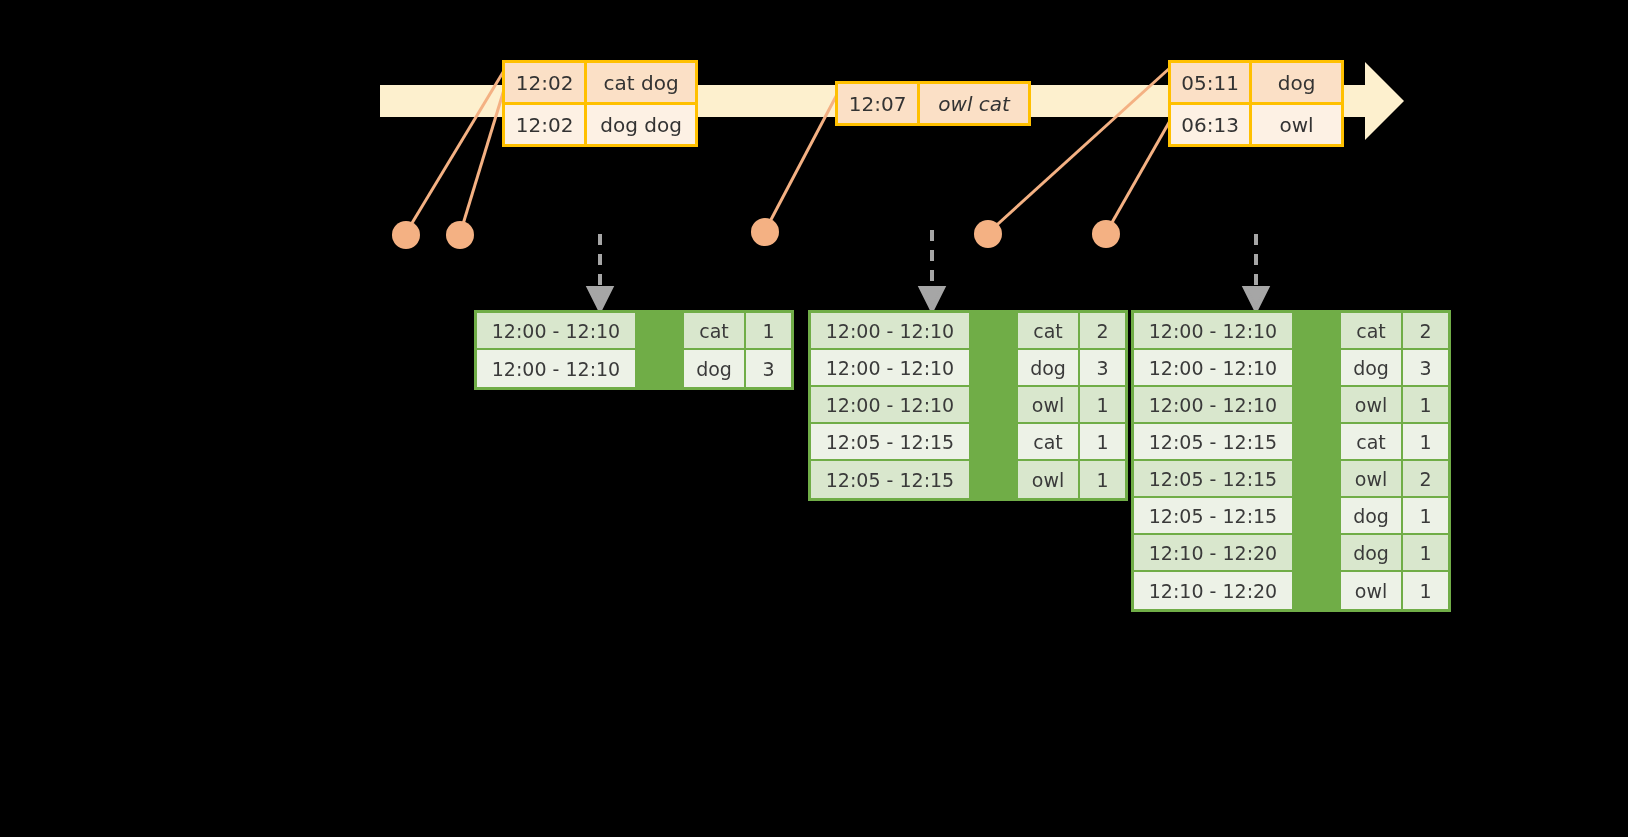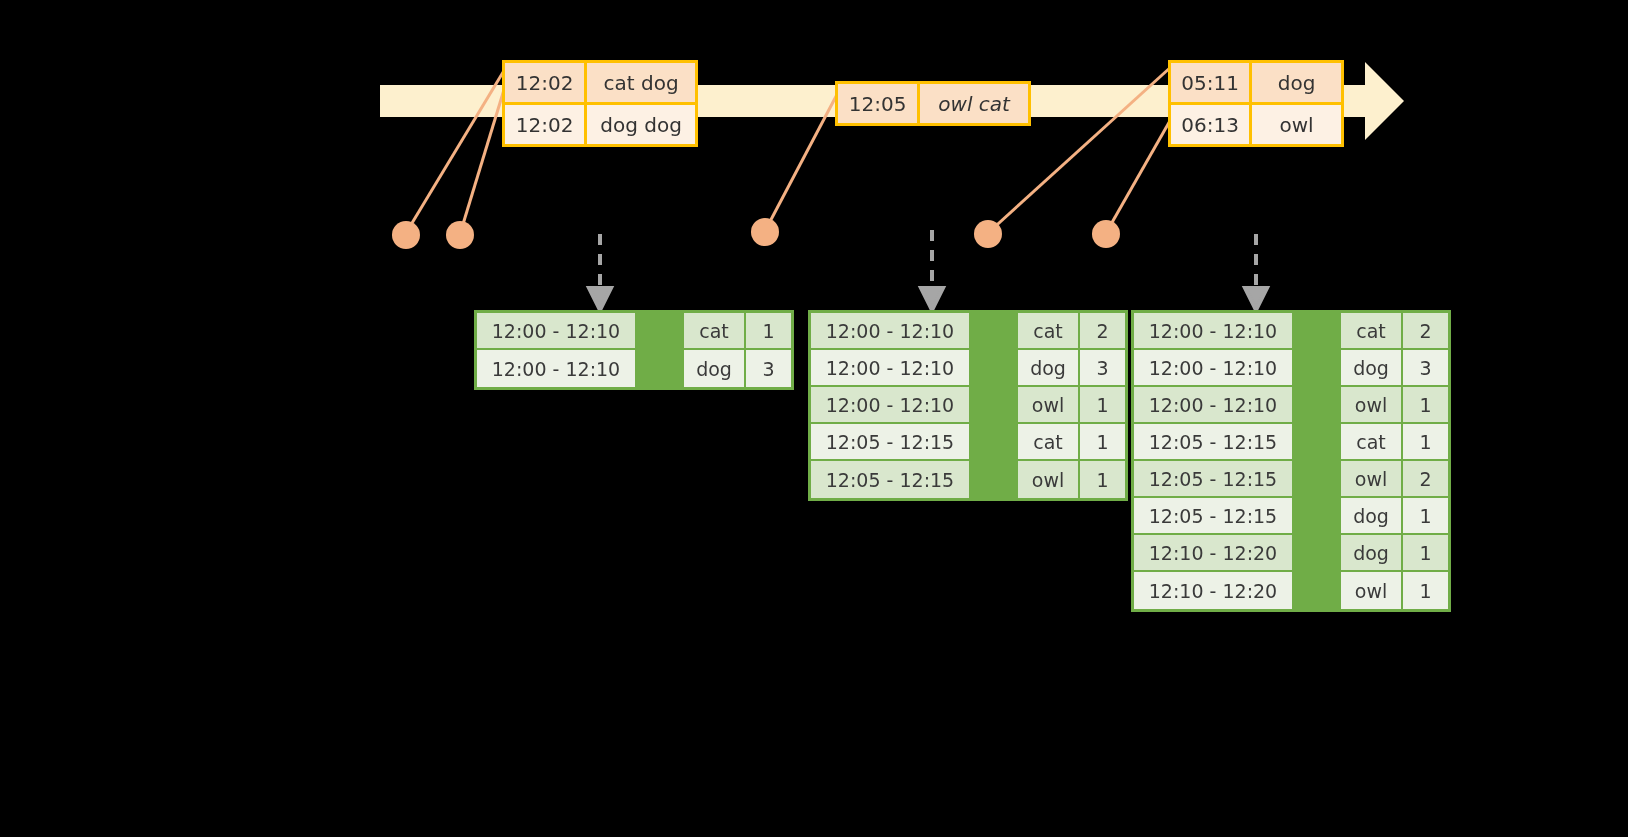--- a/index.html
+++ b/index.html
@@ -76,21 +76,21 @@
       <div class="evt-cell words" style="width:110px;">cat dog</div>
     </div>
     <div class="evt-row light">
       <div class="evt-cell time">12:02</div>
       <div class="evt-cell words" style="width:110px;">dog dog</div>
     </div>
   </div>
 
   <div class="evt-box" style="left:835px;top:81px;width:196px;">
     <div class="evt-row shade">
-      <div class="evt-cell time">12:05</div>
+      <div class="evt-cell time">12:07</div>
       <div class="evt-cell words" style="width:110px;font-style:italic;">owl cat</div>
     </div>
   </div>
 
   <div class="evt-box" style="left:1168px;top:60px;width:176px;">
     <div class="evt-row shade">
       <div class="evt-cell time">05:11</div>
       <div class="evt-cell words" style="width:92px;">dog</div>
     </div>
     <div class="evt-row light">

